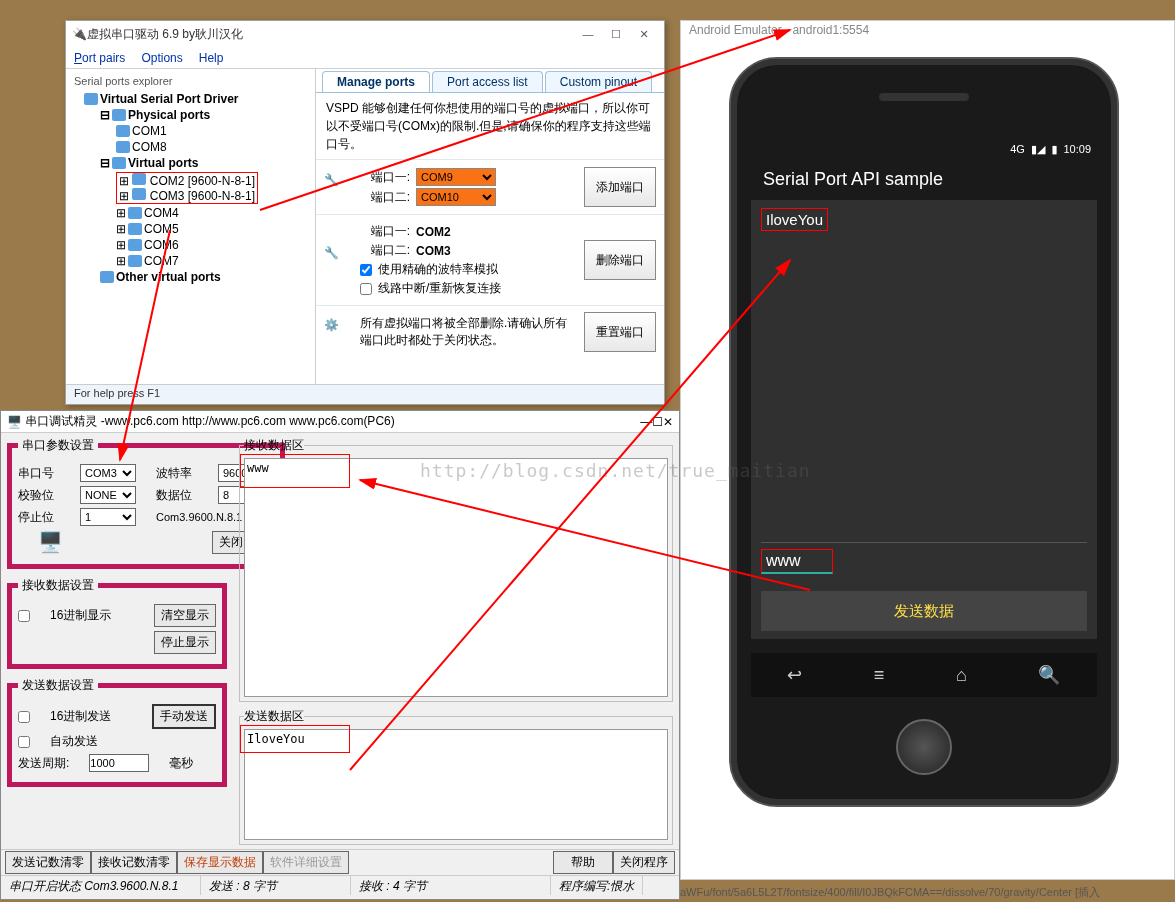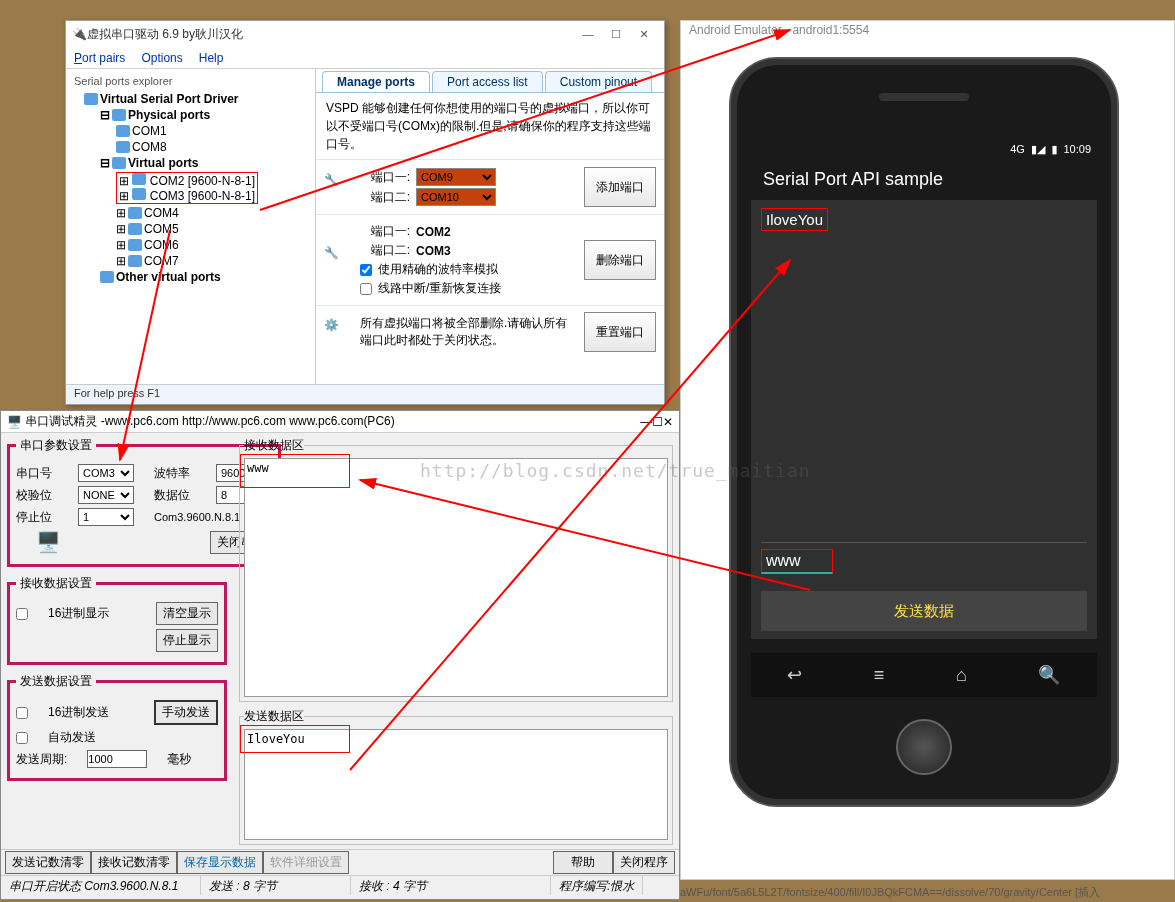--- a/index.html
+++ b/index.html
@@ -23,31 +23,31 @@
 .right-pane { flex:1; display:flex; flex-direction:column; }
 .tabbar { height:24px; display:flex; align-items:flex-end; border-bottom:1px solid #a0c0e0; padding-left:6px; gap:0; font-size:12px; }
 .tab { padding:3px 14px; border:1px solid #a0c0e0; border-bottom:none; background:#eef6ff; border-radius:4px 4px 0 0; margin-right:2px; color:#003366; }
 .tab.active { font-weight:bold; background:#fff; }
 .desc { font-size:12px; padding:6px 10px; line-height:1.5; }
 .section { display:flex; align-items:center; padding:6px 8px; gap:8px; border-top:1px solid #e0e8f0; font-size:12px; }
 .section .icn { width:28px; height:28px; }
 .section .fields { flex:1; }
 .frow { display:flex; align-items:center; margin:2px 0; gap:6px; }
 .frow label { width:50px; text-align:right; }
-.sel { border:1px solid #888; height:18px; font-size:11px; width:80px; background:#c2410c; }
+.sel { border:1px solid #888; height:18px; font-size:11px; width:80px; background:#f97316; }
 .bigbtn { width:72px; height:40px; border:1px solid #888; background:linear-gradient(#fff,#e8e8e8); font-size:12px; }
 .footer { position:absolute; bottom:0; left:0; right:0; height:20px; background:#eef4fc; font-size:11px; padding:2px 8px; border-top:1px solid #ccc; color:#333; }
 
 
 .dbg-win { position:absolute; top:410px; left:0; width:680px; height:490px; background:#f0f0f0; border:1px solid #888; }
 .dbg-title { height:22px; display:flex; align-items:center; font-size:12px; padding:0 6px; background:#fff; border-bottom:1px solid #ccc; }
 .dbg-title .sp { flex:1; }
 .dbg-body { display:flex; height:calc(100% - 72px); }
 .param-col { width:232px; padding:4px 6px; display:flex; flex-direction:column; gap:8px; }
-.fieldset { border:3px solid #be185d; padding:6px; font-size:12px; }
+.fieldset { border:5px solid #be185d; padding:6px; font-size:12px; }
 .fieldset legend { font-size:12px; padding:0 4px; }
 .prow { display:flex; align-items:center; margin:4px 0; gap:20px; }
 .prow label { width:42px; }
 .dd { border:1px solid #666; height:18px; width:56px; font-size:11px; background:#fff; }
 .btn { border:1px solid #666; background:#e8e8e8; font-size:12px; padding:2px 6px; }
 .data-col { flex:1; padding:4px 6px; display:flex; flex-direction:column; gap:6px; }
 .data-col fieldset { border:1px solid #c0c0c0; flex:1; padding:4px; font-size:12px; position:relative; }
 .data-col textarea { width:100%; height:100%; border:1px solid #999; font-family:monospace; font-size:12px; padding:2px; resize:none; background:#fff; }
 .bottombar { height:26px; display:flex; align-items:center; padding:2px 4px; gap:0; border-top:1px solid #ccc; }
 .statusbar { height:20px; display:flex; font-size:12px; border-top:1px solid #ccc; }
@@ -268,21 +268,21 @@
       <fieldset style="flex:1;position:relative">
         <legend>发送数据区</legend>
         <div class="redbox-tx"></div>
         <textarea style="">IloveYou</textarea>
       </fieldset>
     </div>
   </div>
   <div class="bottombar">
     <button class="btn">发送记数清零</button>
     <button class="btn">接收记数清零</button>
-    <button class="btn" disabled="" style="color:#0369a1">保存显示数据</button>
+    <button class="btn" disabled="" style="color:#c2410c">保存显示数据</button>
     <button class="btn" disabled="" style="color:#999">软件详细设置</button>
     <span style="flex:1"></span>
     <button class="btn" style="width:60px">帮助</button>
     <button class="btn">关闭程序</button>
   </div>
   <div class="statusbar">
     <div style="width:200px">串口开启状态  Com3.9600.N.8.1</div>
     <div style="width:150px">发送 : 8 字节</div>
     <div style="width:200px">接收 : 4 字节</div>
     <div>程序编写:恨水</div>

